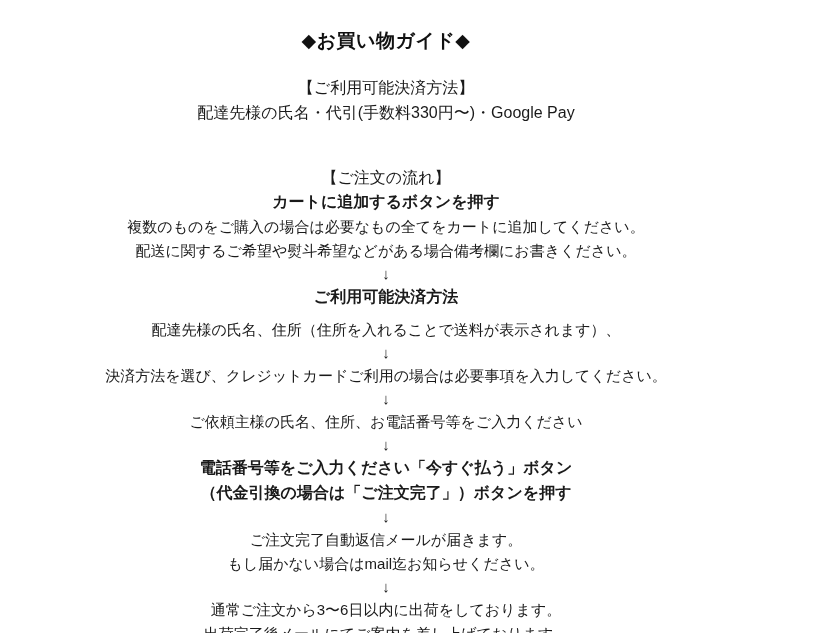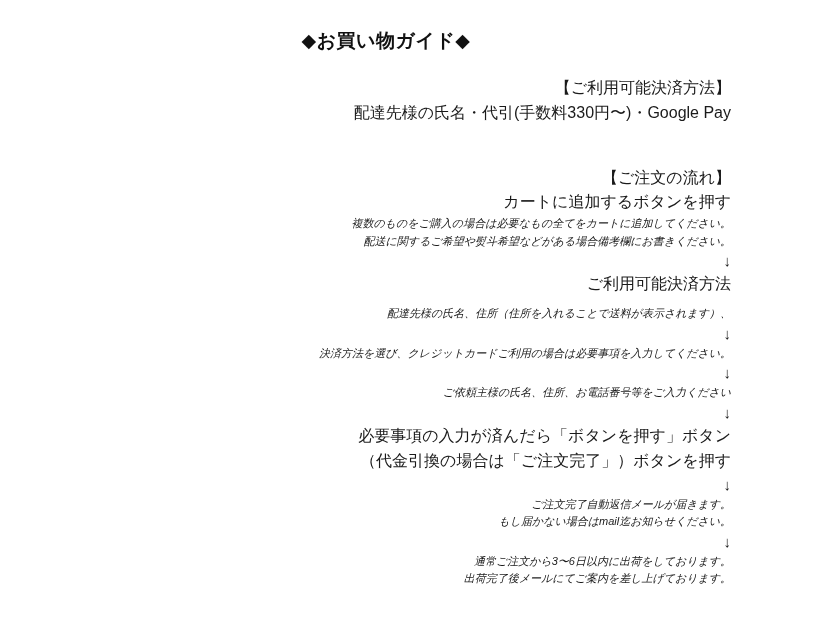--- a/index.html
+++ b/index.html
@@ -30,39 +30,37 @@
     margin: 6px 0 22px 0;
     color: #111;
   }
   .line {
     font-size: 16px;
     line-height: 1.55;
     color: #1a1a1a;
     white-space: nowrap;
   }
   .line.bold {
-    font-weight: normal;
+    font-weight: bold;
   }
   .block {
     margin: 13px;
-    text-align: right;
   }
   .gap-s { height: 8px; }
   .gap-m { height: 14px; }
   .arrow {
     font-size: 15px;
     line-height: 1.0;
     color: #1a1a1a;
     margin: 3px 0 3px 0;
     height: 16px;
   }
   .small-note {
-    font-size: 11px;
+    font-size: 15px;
     line-height: 1.6;
-    font-style: italic;
   }
 </style>
 </head>
 <body>
 
 <div class="page">
 
   <div class="guide-title">◆お買い物ガイド◆</div>
 
   <div class="block">
@@ -90,21 +88,21 @@
     <div class="arrow">↓</div>
 
     <div class="line small-note">決済方法を選び、クレジットカードご利用の場合は必要事項を入力してください。</div>
 
     <div class="arrow">↓</div>
 
     <div class="line small-note">ご依頼主様の氏名、住所、お電話番号等をご入力ください</div>
 
     <div class="arrow">↓</div>
 
-    <div class="line bold">必要事項の入力が済んだら「ボタンを押す」ボタン</div>
+    <div class="line bold">電話番号等をご入力ください「今すぐ払う」ボタン</div>
     <div class="line bold">（代金引換の場合は「ご注文完了」）ボタンを押す</div>
 
     <div class="arrow">↓</div>
 
     <div class="line small-note">ご注文完了自動返信メールが届きます。</div>
     <div class="line small-note">もし届かない場合はmail迄お知らせください。</div>
 
     <div class="arrow">↓</div>
 
     <div class="line small-note">通常ご注文から3〜6日以内に出荷をしております。</div>

